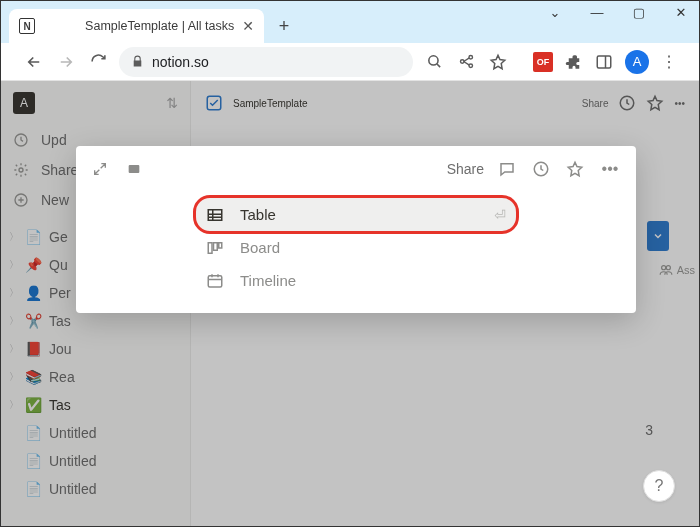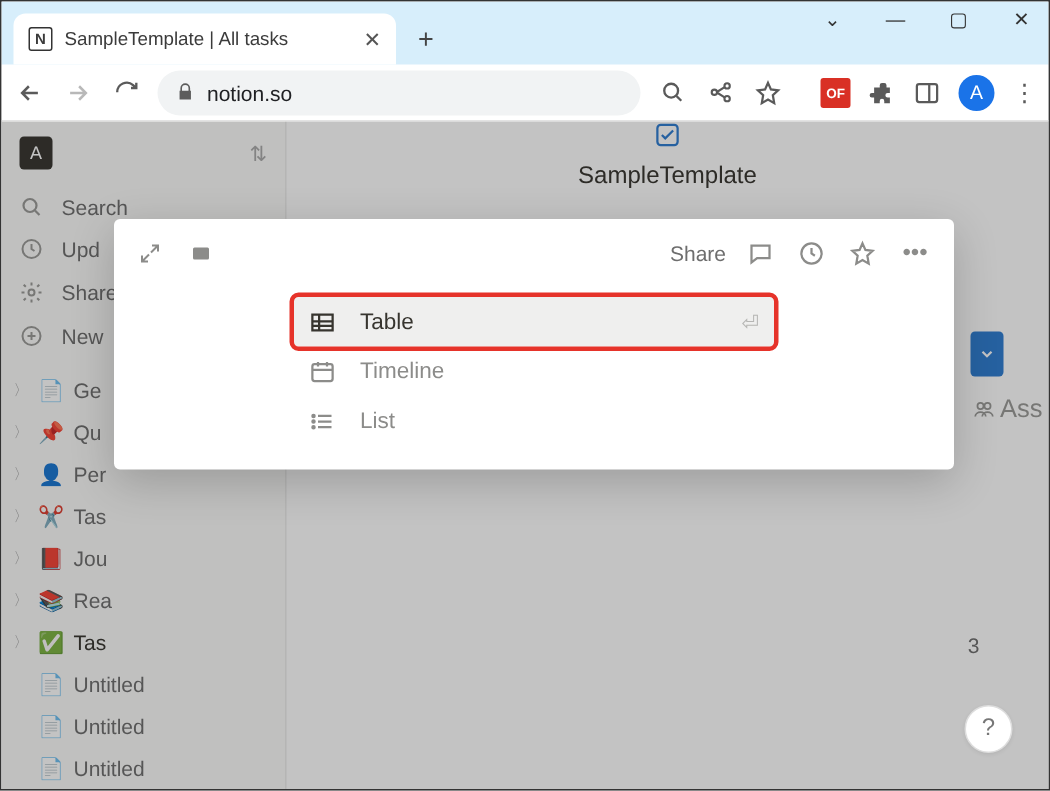--- a/index.html
+++ b/index.html
@@ -2,27 +2,27 @@
 <html><head>
 <meta charset="utf-8">
 <style>
   * { box-sizing: border-box; margin: 0; padding: 0; font-family: -apple-system, BlinkMacSystemFont, "Segoe UI", Helvetica, Arial, sans-serif; }
   body { width: 700px; height: 527px; background: #fff; overflow: hidden; position: relative; border: 1px solid #333; }
 
   
   .titlebar { height: 42px; background: #d7eefb; display: flex; align-items: flex-end; position: relative; }
   .tab { background: #fff; height: 34px; margin-left: 8px; border-radius: 8px 8px 0 0; display: flex; align-items: center; padding: 0 10px; width: 255px; gap: 8px; font-size: 12.5px; color: #3b3b3b; }
   .tab .favicon { width: 16px; height: 16px; background: #fff; border: 1px solid #333; display: flex; align-items: center; justify-content: center; font-size: 10px; font-weight: bold; border-radius: 2px; }
-  .tab .title { flex: 1; white-space: nowrap; overflow: hidden; text-overflow: ellipsis; }
+  .tab .title { flex: 1; white-space: nowrap; overflow: hidden; text-overflow: ellipsis; text-align: right; }
   .tab .close { font-size: 14px; color: #555; }
   .newtab { width: 28px; height: 28px; display: flex; align-items: center; justify-content: center; font-size: 18px; color: #444; margin-left: 6px; margin-bottom: 3px; }
   .wincontrols { position: absolute; right: 6px; top: 4px; display: flex; gap: 18px; color: #333; font-size: 13px; }
   .wincontrols span { width: 24px; text-align: center; }
 
-  .toolbar { height: 38px; background: #fff; border-bottom: 1px solid #e3e3e3; display: flex; align-items: center; padding: 0 8px; gap: 10px; }
+  .toolbar { height: 38px; background: #fff; border-bottom: 1px solid #e3e3e3; display: flex; align-items: center; padding: 0 22px; gap: 10px; }
   .nav-btn { width: 22px; height: 22px; display: flex; align-items: center; justify-content: center; color: #5a5a5a; }
   .nav-btn.disabled { color: #b8b8b8; }
   .omnibox { flex: 1; height: 30px; background: #f1f3f4; border-radius: 15px; display: flex; align-items: center; padding: 0 12px; gap: 8px; font-size: 14px; color: #5c5c5c; }
   .omnibox .lock { font-size: 12px; }
   .omnibox .url-host { color: #202124; }
   .ext-icons { display: flex; align-items: center; gap: 12px; color: #5a5a5a; margin-left: 14px; }
   .red-badge { width: 20px; height: 20px; background: #d93025; color: #fff; font-size: 9px; font-weight: bold; display: flex; align-items: center; justify-content: center; border-radius: 2px; }
   .avatar { width: 24px; height: 24px; border-radius: 50%; background: #1a73e8; color: #fff; display: flex; align-items: center; justify-content: center; font-size: 13px; }
 
   
@@ -33,41 +33,41 @@
   .ws .ws-icon { width: 22px; height: 22px; background: #37352f; color: #fff; border-radius: 3px; display: flex; align-items: center; justify-content: center; font-size: 12px; }
   .ws .chev { margin-left: auto; color: #aaa; }
   .sb-item { height: 30px; display: flex; align-items: center; padding: 0 12px; gap: 10px; }
   .sb-item .ic { width: 18px; text-align: center; color: #9a9a97; }
   .sb-page { height: 28px; display: flex; align-items: center; padding: 0 8px; gap: 6px; color: #6e6e6e; }
   .sb-page .tri { color: #aaa; font-size: 10px; width: 10px; }
   .sb-page .em { width: 18px; text-align: center; }
   .sb-page.on .txt { color: #37352f; font-weight: 500; }
 
   .main { flex: 1; display: flex; flex-direction: column; position: relative; }
-  .topbar { height: 44px; display: flex; align-items: center; padding: 0 14px; gap: 10px; color: #6e6e6e; font-size: 16px; flex-direction: column; }
+  .topbar { height: 44px; display: flex; align-items: center; padding: 0 14px; gap: 10px; color: #6e6e6e; font-size: 10px; }
   .topbar .chk { color: #2e7cd1; }
   .topbar .title { color: #37352f; }
   .topbar .sp { flex: 1; }
   .topbar .act { color: #6e6e6e; }
   .db-blue-btn { position: absolute; right: 30px; top: 140px; width: 22px; height: 30px; background: #2e7cd1; border-radius: 3px; display: flex; align-items: center; justify-content: center; color: #fff; }
-  .db-assign { position: absolute; right: 4px; top: 182px; font-size: 17px; color: #9a9a97; display: flex; align-items: center; gap: 4px; }
+  .db-assign { position: absolute; right: 4px; top: 182px; font-size: 11px; color: #9a9a97; display: flex; align-items: center; gap: 4px; }
   .loose-num { position: absolute; right: 46px; top: 341px; color: #6e6e6e; font-size: 14px; }
 
   
   .dim { position: absolute; inset: 80px 0 0 0; background: rgba(15, 15, 15, 0.25); }
 
   
   .popover { position: absolute; left: 75px; top: 145px; width: 560px; background: #fff; border-radius: 4px; box-shadow: 0 8px 30px rgba(0,0,0,0.2); padding-bottom: 16px; }
   .pv-top { height: 46px; display: flex; align-items: center; padding: 0 16px; gap: 14px; color: #8c8c8a; }
   .pv-top .sp { flex: 1; }
   .pv-top .share { color: #6e6e6e; font-size: 14px; }
   .pv-top .ic { width: 20px; text-align: center; }
 
   .view-list { margin: 6px 120px 0 120px; }
-  .view-item { height: 33px; display: flex; align-items: center; gap: 14px; padding: 0 10px; border-radius: 3px; color: #8c8c8a; font-size: 15px; }
+  .view-item { height: 33px; display: flex; align-items: center; gap: 14px; padding: 0 10px; border-radius: 14px; color: #8c8c8a; font-size: 15px; }
   .view-item .vic { width: 20px; text-align: center; }
   .view-item.sel { background: #efefee; color: #37352f; outline: 3px solid #e6332a; outline-offset: 0; }
   .view-item .enter { margin-left: auto; color: #b6b6b4; font-size: 14px; }
 
   .help { position: absolute; right: 24px; bottom: 24px; width: 32px; height: 32px; border-radius: 50%; border: 1px solid #ddd; background: #fff; display: flex; align-items: center; justify-content: center; color: #777; box-shadow: 0 1px 3px rgba(0,0,0,0.08); }
 
   svg { display: block; }
 </style>
 </head>
 <body>
@@ -146,29 +146,20 @@
     <div class="avatar">A</div>
     <span>⋮</span>
   </div>
 </div>
 
 <div class="page">
   <div class="sidebar">
     <div class="ws">
       <div class="ws-icon">A</div>
       <span class="chev">⇅</span>
-    </div>
-    <div class="sb-item">
-      <span class="ic">
-        <svg width="16" height="16" viewBox="0 0 24 24" fill="none" stroke="currentColor" stroke-width="2.2">
-            <circle cx="10.5" cy="10.5" r="6.5"></circle>
-            <path d="M20 20l-4.5-4.5"></path>
-          </svg>
-      </span>
-      <span>Search</span>
     </div>
     <div class="sb-item">
       <span class="ic">
         <svg width="16" height="16" viewBox="0 0 24 24" fill="none" stroke="currentColor" stroke-width="2">
             <circle cx="12" cy="12" r="9"></circle>
             <path d="M12 7v5l3 2"></path>
           </svg>
       </span>
       <span>Upd</span>
     </div>
@@ -327,33 +318,32 @@
             <rect x="3" y="5" width="18" height="14"></rect>
             <path d="M3 11h18M3 15h18M9 5v14"></path>
           </svg>
         </span>
         <span>Table</span>
         <span class="enter">⏎</span>
       </div>
       <div class="view-item">
         <span class="vic">
           <svg width="18" height="18" viewBox="0 0 24 24" fill="none" stroke="currentColor" stroke-width="2">
-            <rect x="3" y="5" width="18" height="15" rx="2"></rect>
-            <path d="M3 10h18M8 3v4M16 3v4"></path>
+            <rect x="3" y="5" width="5" height="14"></rect>
+            <rect x="10" y="5" width="5" height="10"></rect>
+            <rect x="17" y="5" width="4" height="7"></rect>
           </svg>
         </span>
-        <span>Timeline</span>
+        <span>Board</span>
       </div>
       <div class="view-item">
         <span class="vic">
           <svg width="18" height="18" viewBox="0 0 24 24" fill="none" stroke="currentColor" stroke-width="2">
-            <path d="M8 7h12M8 12h12M8 17h12"></path>
-            <circle cx="4" cy="7" r="1"></circle>
-            <circle cx="4" cy="12" r="1"></circle>
-            <circle cx="4" cy="17" r="1"></circle>
+            <rect x="3" y="5" width="18" height="15" rx="2"></rect>
+            <path d="M3 10h18M8 3v4M16 3v4"></path>
           </svg>
         </span>
-        <span>List</span>
+        <span>Timeline</span>
       </div>
     </div>
 </div>
 
 <div class="help">?</div>
 
 </body></html>

